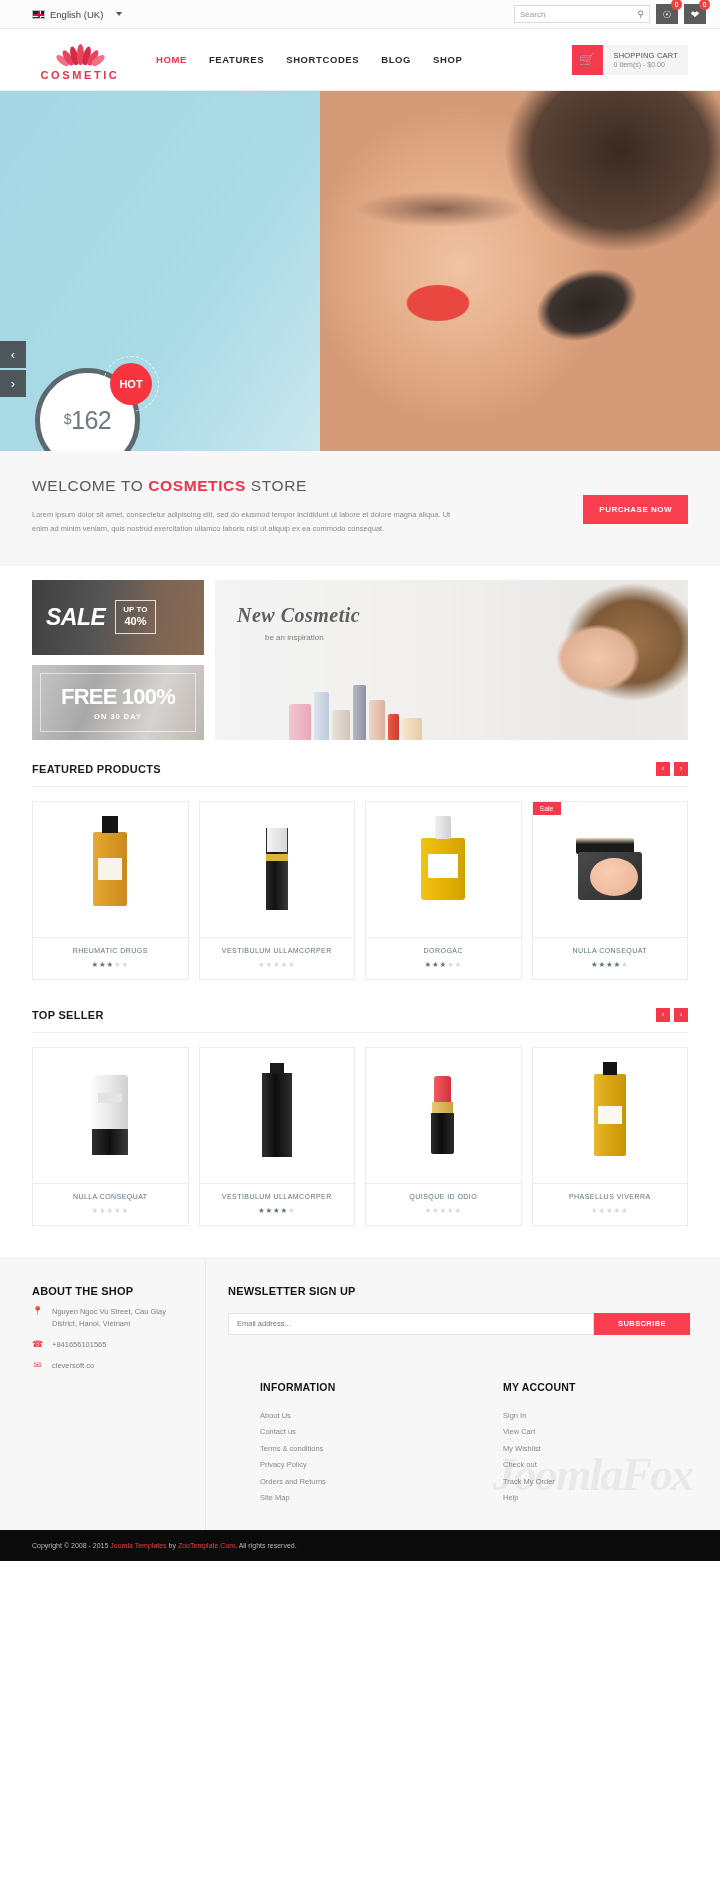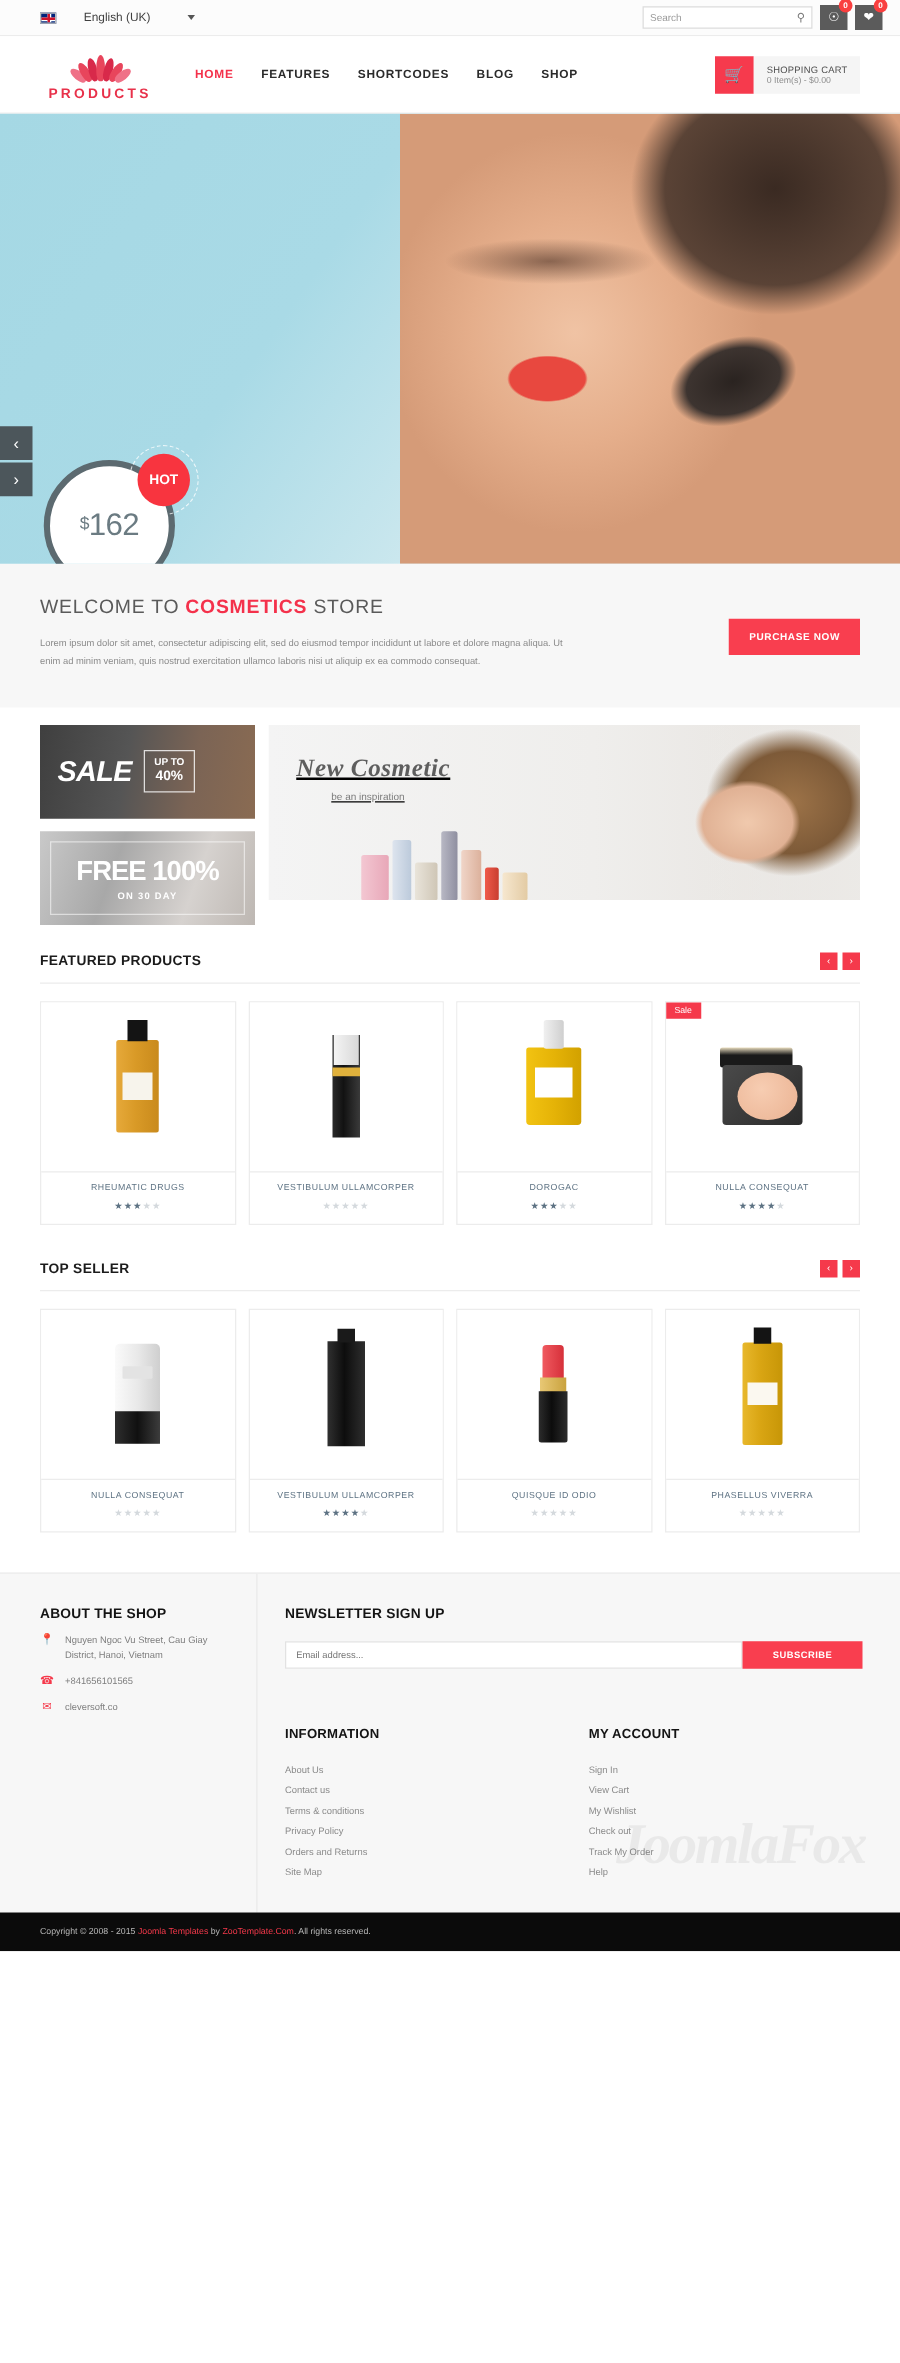--- a/index.html
+++ b/index.html
@@ -14,21 +14,21 @@
   
   .topbar {
     height: 29px;
     background: #fcfcfc;
     border-bottom: 1px solid #ececec;
     display: flex;
     align-items: center;
     padding: 0 14px;
   }
   .lang {
-    display: flex; align-items: center; gap: 22px;
+    display: flex; align-items: center; gap: 5px;
     font-size: 9.5px; color: #3f3f3f; margin-left: 18px;
   }
   .flag-uk {
     width: 13px; height: 9px; position: relative; display: inline-block;
     background: #00247d; border: 0.5px solid #bbb; overflow: hidden;
   }
   .flag-uk::before, .flag-uk::after {
     content:""; position:absolute; background:#fff;
   }
   .flag-uk::before { left:0; right:0; top:3px; height:3px; }
@@ -189,23 +189,23 @@
   }
   .free-frame {
     position:absolute; left:8px; right:8px; top:8px; bottom:8px;
     border:1px solid rgba(255,255,255,.55);
   }
   .free-word { font-size: 22px; color:#fff; font-weight:bold; letter-spacing:-.8px; z-index:2; }
   .free-sub {
     font-size: 7.5px; color:#fff; font-weight:bold; letter-spacing:1px; z-index:2; margin-top:2px;
   }
   .promo-right {
-    flex: 1; height: 140px; position:relative; overflow:hidden;
+    flex: 1; height: 160px; position:relative; overflow:hidden;
     background: linear-gradient(90deg,#f4f4f4 0%,#efeeec 55%,#e6e2de 100%);
-    display:flex; align-items:flex-start;text-decoration:underline;
+    display:flex; align-items:flex-start;
   }
   .nc-text { padding: 24px 0 0 22px; }
   .nc-title {
     font-family:"Liberation Serif", serif; font-style:italic; font-weight:bold;
     font-size: 20px; color:#5e5e5e; letter-spacing:.5px;
   }
   .nc-sub { font-size: 8px; color:#7c7c7c; margin-top: 6px; margin-left: 28px; }
   .nc-products {
     position:absolute; left: 40px; bottom: 0; width: 200px; height: 66px;
     display:flex; align-items:flex-end; justify-content:center; gap:3px;
@@ -306,21 +306,21 @@
   .news-form { display:flex; margin-top: 16px; }
   .news-input {
     flex:1; height: 22px; border:1px solid #e2e2e2; background:#fff; padding: 0 8px;
     font-size: 7.5px; color:#9d9d9d; font-family:"Liberation Sans", sans-serif;
   }
   .news-btn {
     width: 96px; height: 22px; background:#f93e4f; color:#fff; border:none;
     font-size: 7.5px; font-weight:bold; letter-spacing:.4px; cursor:pointer;
   }
   .links-row { display:flex; gap: 24px; margin-top: 36px; padding-top: 10px; }
-  .links-col { flex:1; }
+  .links-col { flex:1;margin-left:32px; }
   .links-col h4 {
     font-size: 10.5px; font-weight:bold; color:#141414; letter-spacing:.2px; margin-bottom: 18px;
   }
   .links-col a {
     display:block; font-size: 7.5px; color:#8a8a8a; text-decoration:none; margin-bottom: 7.5px;
   }
   .copybar {
     background:#0b0b0b; color:#b8b8b8; font-size: 7px; padding: 12px 32px; position:relative;
   }
   .copybar .red { color:#f5394b; }
@@ -364,21 +364,21 @@
     <div class="brand">
       <div class="logo-flower">
         <span class="petal p1"></span>
           <span class="petal p2"></span>
           <span class="petal p3"></span>
         <span class="petal p4"></span>
           <span class="petal p5"></span>
           <span class="petal p6"></span>
         <span class="petal p7"></span>
       </div>
-      <div class="brand-name">PRODUCTS</div>
+      <div class="brand-name">COSMETIC</div>
     </div>
     <div class="nav">
       <a href="#" class="active">HOME</a>
       <a href="#">FEATURES</a>
       <a href="#">SHORTCODES</a>
       <a href="#">BLOG</a>
       <a href="#">SHOP</a>
     </div>
     <div class="cart-wrap">
       <div class="cart-icon-box">🛒</div>

